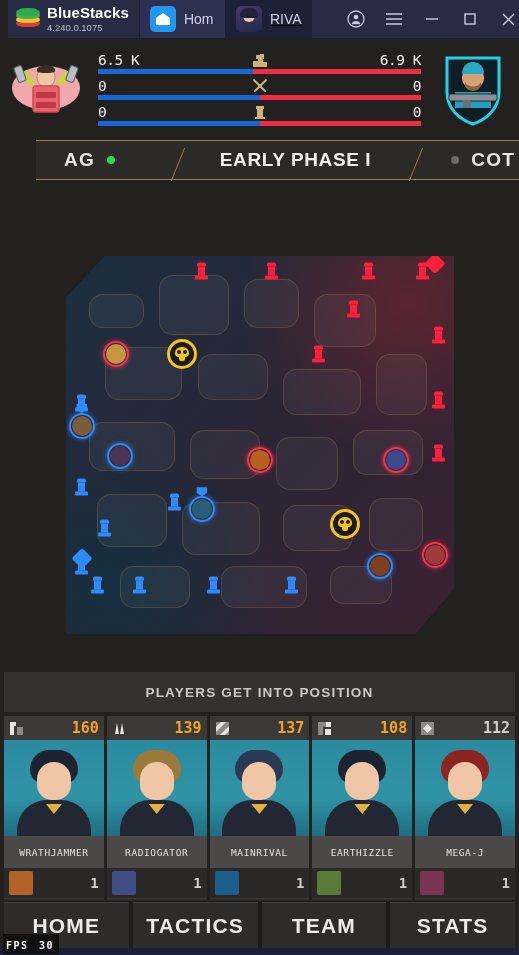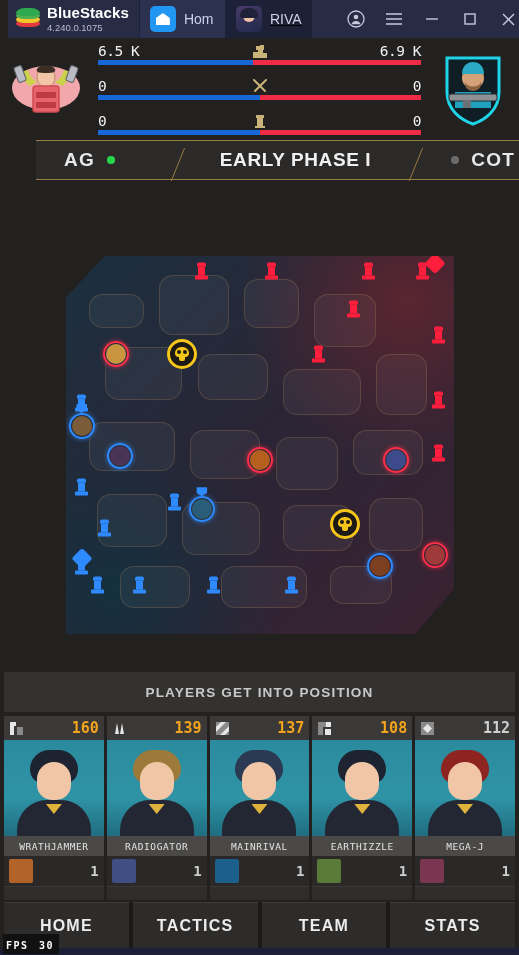--- a/index.html
+++ b/index.html
@@ -54,21 +54,21 @@
   .bs-btn svg { display:block; }
 
   
   .hdr {
     position: absolute; left: 0; top: 38px; width: 519px; height: 100px;
     background: #222120; display: flex; align-items: center;
   }
   .team-logo { width: 92px; height: 92px; flex: 0 0 auto; position: relative; }
 
   .bars { flex: 1 1 auto; padding: 0 6px; }
-  .barrow { margin-bottom: 11px; }
+  .barrow { margin-bottom: 2px; }
   .barrow:last-child { margin-bottom: 0; }
   .barlbls { display: flex; align-items: center; justify-content: space-between; height: 19px; }
   .barlbl { color: #f2f2f2; font-size: 14.5px; font-family: "DejaVu Sans Mono", monospace; letter-spacing: -.5px; }
   .obj-ico { width: 20px; height: 20px; color: #c9b37a; display:flex; align-items:center; justify-content:center; font-size: 15px; }
   .bartrack { height: 5px; width: 100%; background: #3a3a3a; display: flex; overflow: hidden; }
   .bar-b { background: #1668d8; height: 100%; }
   .bar-r { background: #ef2b45; height: 100%; }
 
   
   .phase {
@@ -139,32 +139,32 @@
   .cards { position: absolute; left: 4px; top: 716px; width: 511px; height: 184px; display: flex; gap: 3px; }
   .card { flex: 1 1 0; background: #222120; display: flex; flex-direction: column; }
   .card-top { height: 24px; background: #3a3938; display: flex; align-items: center; padding: 0 5px; }
   .role { width: 15px; height: 15px; position: relative; }
   .card-num { margin-left: auto; font-size: 15px; font-weight: bold; font-family: "DejaVu Sans Mono", monospace; }
   .portrait { height: 96px; position: relative; overflow: hidden; background: linear-gradient(180deg,#2b8b9e 0%, #2f93a6 60%, #1f6d80 100%); }
   .hair { position: absolute; left: 50%; transform: translateX(-50%); top: 10px; width: 48px; height: 34px; border-radius: 24px 24px 18px 18px; }
   .skin { position: absolute; left: 50%; transform: translateX(-50%); top: 22px; width: 34px; height: 38px; border-radius: 17px 17px 15px 15px; background: #f0c6a6; }
   .torso { position: absolute; left: 50%; transform: translateX(-50%); bottom: 0; width: 74px; height: 36px; border-radius: 30px 30px 0 0; background: #232733; }
   .collar { position: absolute; left: 50%; transform: translateX(-50%); bottom: 22px; width: 16px; height: 10px; background: #e0b43c; clip-path: polygon(0 0,100% 0,50% 100%); }
-  .pname { height: 20px; background: #4a4948; display:flex; align-items:center; justify-content:center; }
+  .pname { height: 32px; background: #4a4948; display:flex; align-items:center; justify-content:center; }
   .pname span { color: #e2e2e2; font-size: 9.5px; letter-spacing: .6px; font-family: "DejaVu Sans Mono", monospace; }
   .itemrow { height: 30px; background: #2a2928; display: flex; align-items: center; padding: 0 5px; gap: 4px; }
   .item { width: 24px; height: 24px; border-radius: 2px; }
   .icount { margin-left: auto; color: #cfcfcf; font-size: 14px; font-weight: bold; font-family: "DejaVu Sans Mono", monospace; }
   .card-bot { flex: 1 1 auto; background: #2e2d2c; border-top: 1px solid #3a3938; }
 
   
   .nav { position: absolute; left: 4px; top: 902px; width: 511px; height: 46px; display: flex; gap: 4px; background: #1b1a19; }
   .nav-btn { flex: 1 1 0; background: #2d2c2b; display:flex; align-items:center; justify-content:center;
              border-top: 1px solid #3d3c3b; }
-  .nav-btn span { color: #ececec; font-size: 16px; font-weight: bold; letter-spacing: 1.2px; }
+  .nav-btn span { color: #ececec; font-size: 21px; font-weight: bold; letter-spacing: 1.2px; }
   .nav-rule { position:absolute; left:0; top:948px; width:519px; height:7px; background:#1b2038; }
 
   .fps { position: absolute; left: 3px; top: 934px; background: #111; padding: 1px 5px 1px 3px; }
   .fps span { color: #fff; font-size: 10px; font-family: "DejaVu Sans Mono", monospace; letter-spacing: 1.5px; font-weight: bold; }
 </style>
 </head>
 <body>
 
 <div id="app">
 

